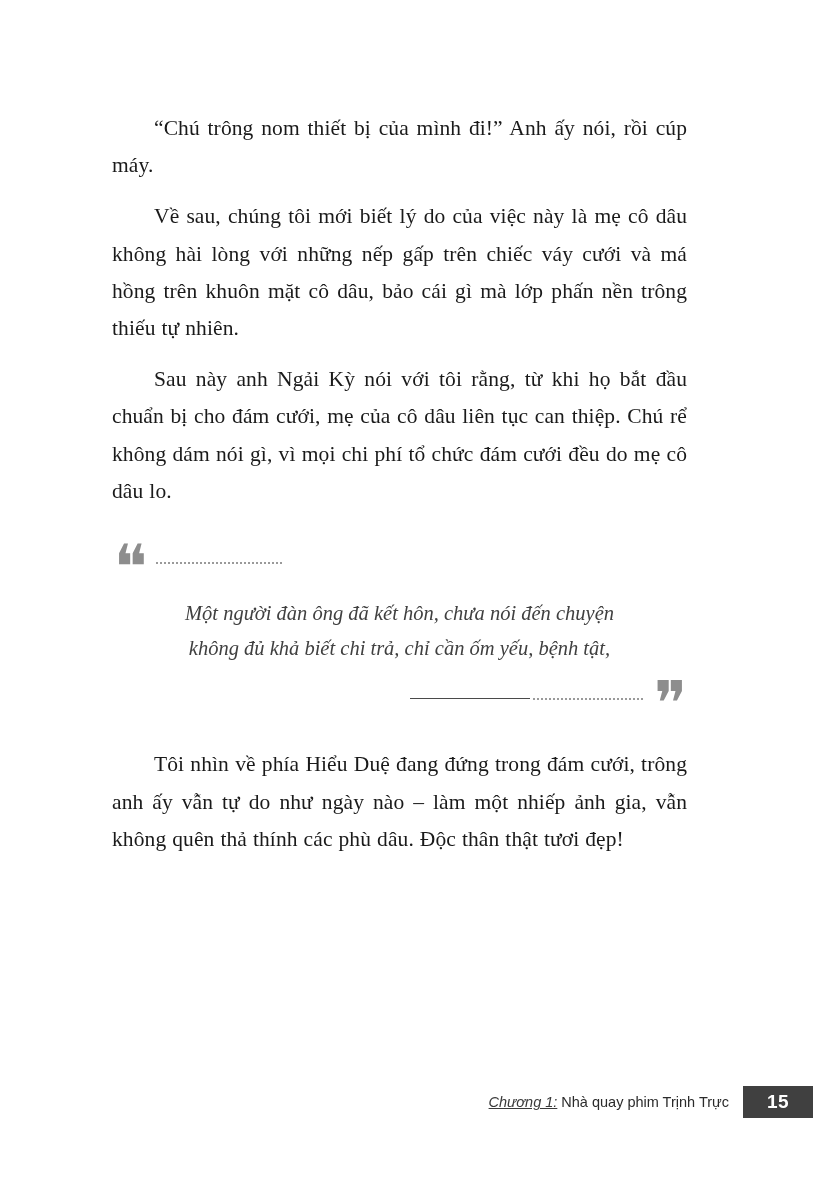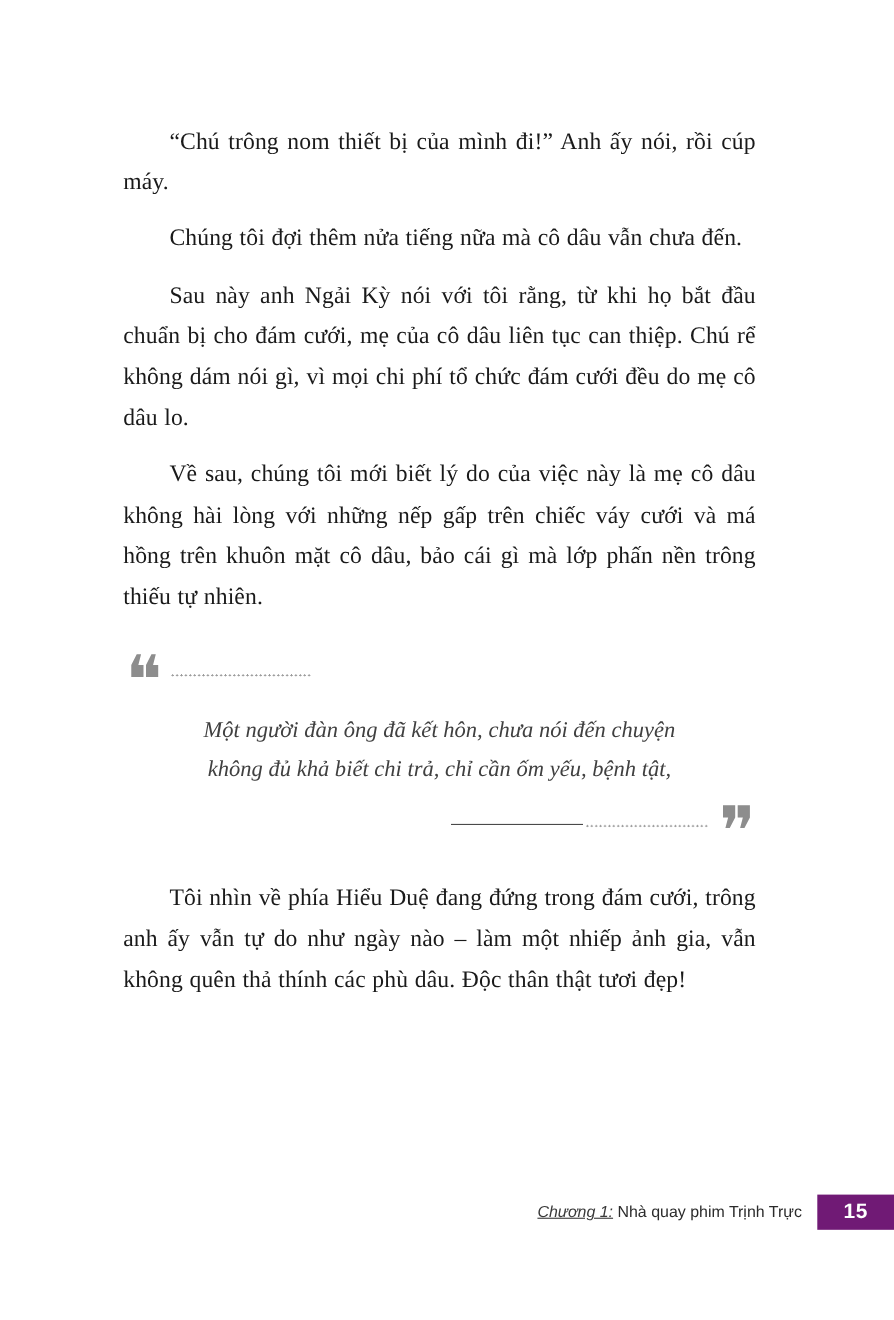--- a/index.html
+++ b/index.html
@@ -180,23 +180,22 @@
   }
 </style>
 </head>
 <body>
 
 <div class="page">
 
   <div class="content">
 
     <p class="para">“Chú trông nom thiết bị của mình đi!” Anh ấy nói, rồi cúp máy.</p>
-    <p class="para">Chúng tôi đợi thêm nửa tiếng nữa mà cô dâu vẫn chưa đến.</p>
+    <p class="para">Về sau, chúng tôi mới biết lý do của việc này là mẹ cô dâu không hài lòng với những nếp gấp trên chiếc váy cưới và má hồng trên khuôn mặt cô dâu, bảo cái gì mà lớp phấn nền trông thiếu tự nhiên.</p>
     <p class="para">Sau này anh Ngải Kỳ nói với tôi rằng, từ khi họ bắt đầu chuẩn bị cho đám cưới, mẹ của cô dâu liên tục can thiệp. Chú rể không dám nói gì, vì mọi chi phí tổ chức đám cưới đều do mẹ cô dâu lo.</p>
-    <p class="para">Về sau, chúng tôi mới biết lý do của việc này là mẹ cô dâu không hài lòng với những nếp gấp trên chiếc váy cưới và má hồng trên khuôn mặt cô dâu, bảo cái gì mà lớp phấn nền trông thiếu tự nhiên.</p>
 
     <div class="quote-block">
       <div class="quote-top">
         <span class="qmark qmark-open">❝</span>
         <span class="dotline"></span>
       </div>
 
       <div class="quote-text">
         <div>Một người đàn ông đã kết hôn, chưa nói đến chuyện</div>
         <div>không đủ khả biết chi trả, chỉ cần ốm yếu, bệnh tật,</div>
@@ -212,17 +211,17 @@
     <p class="para after-quote">Tôi nhìn về phía Hiểu Duệ đang đứng trong đám cưới, trông anh ấy vẫn tự do như ngày nào – làm một nhiếp ảnh gia, vẫn không quên thả thính các phù dâu. Độc thân thật tươi đẹp!</p>
 
   </div>
 
   <div class="footer">
     <div class="footer-inner">
       <div class="footer-text">
         <span class="chapter">Chương 1:</span>
         <span>Nhà quay phim Trịnh Trực</span>
       </div>
-      <div class="page-number-box" style="background: #701a75;">15</div>
+      <div class="page-number-box" style="background: #404040;">15</div>
     </div>
   </div>
 
 </div>
 
 </body></html>

